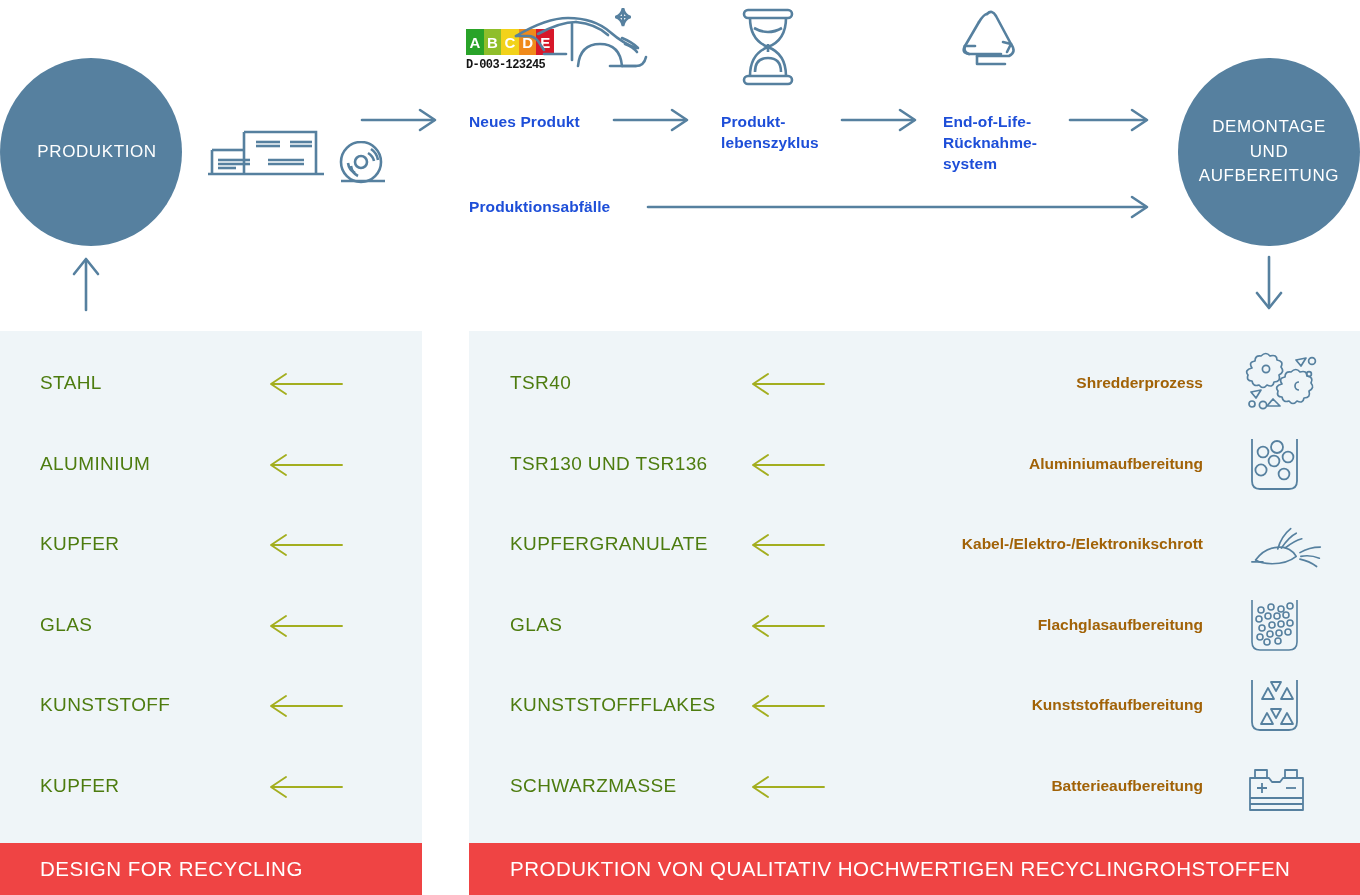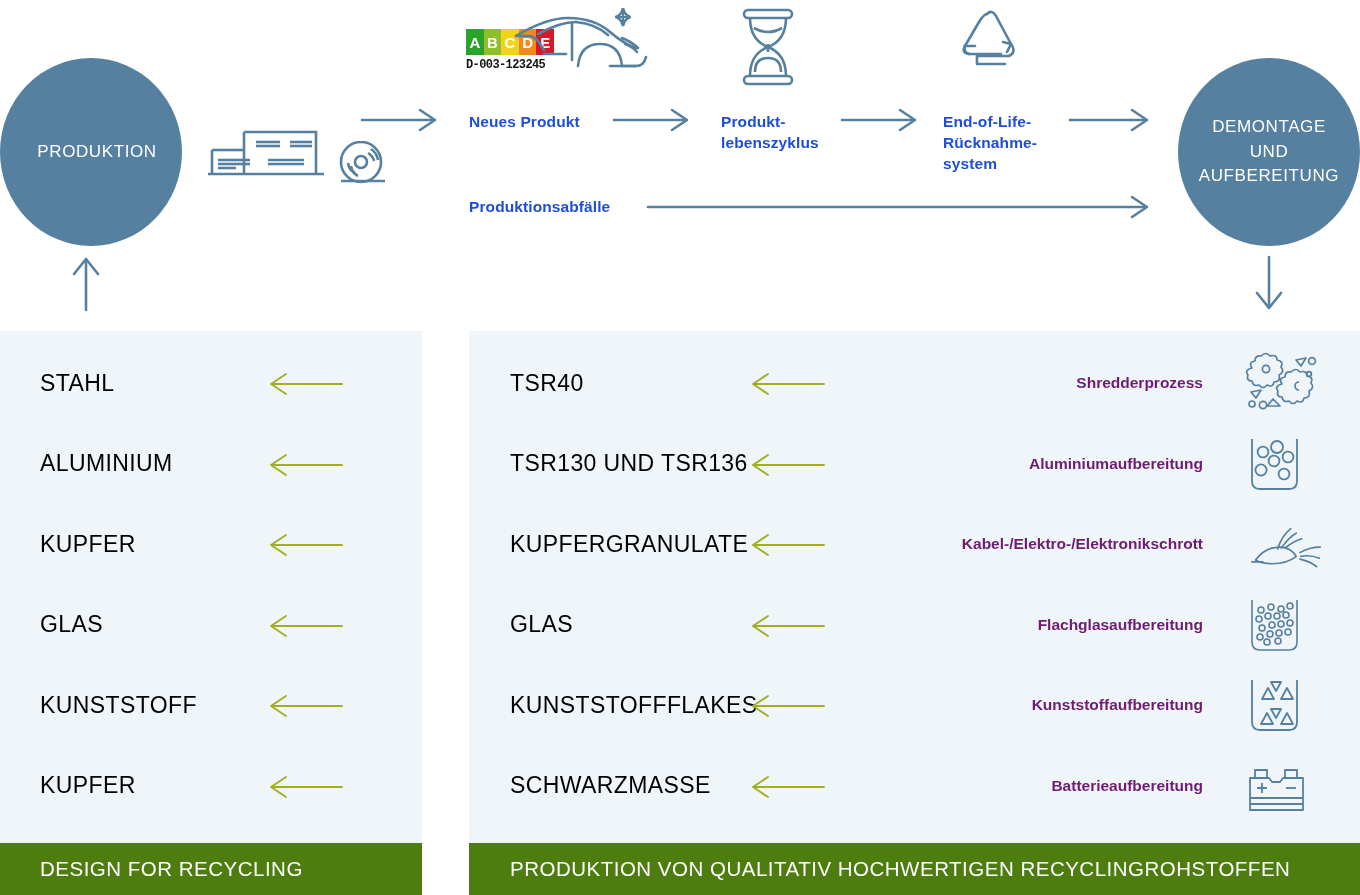--- a/index.html
+++ b/index.html
@@ -63,51 +63,51 @@
     background: #eff5f8;
   }
   #panel-left  { left: 0px;   top: 331px; width: 422px; height: 564px; }
   #panel-right { left: 469px; top: 331px; width: 891px; height: 564px; }
 
   .banner {
     position: absolute;
     left: 0; bottom: 0;
     width: 100%;
     height: 52px;
-    background: #4d7c0f;
+    background: #ef4444;
     color: #ffffff;
     display: flex;
     align-items: center;
     font-size: 20.5px;
     letter-spacing: 0.5px;
     padding-left: 40px;
   }
   #panel-right .banner { padding-left: 41px; }
 
   .rows { position: absolute; left: 0; top: 0; width: 100%; }
 
   .row {
     position: relative;
     height: 80.5px;
     display: flex;
     align-items: center;
   }
 
   
   .mat-name {
-    color: #000000;
-    font-size: 23px;
+    color: #4d7c0f;
+    font-size: 19px;
     letter-spacing: 0.4px;
     white-space: nowrap;
   }
   .green-arrow { position: absolute; }
   .green-arrow svg { display: block; overflow: visible; }
 
   .proc-name {
-    color: #701a75;
+    color: #a16207;
     font-weight: bold;
     font-size: 15.5px;
     text-align: right;
     white-space: nowrap;
   }
   .proc-icon {
     position: absolute;
     width: 74px;
     height: 64px;
     display: flex;

